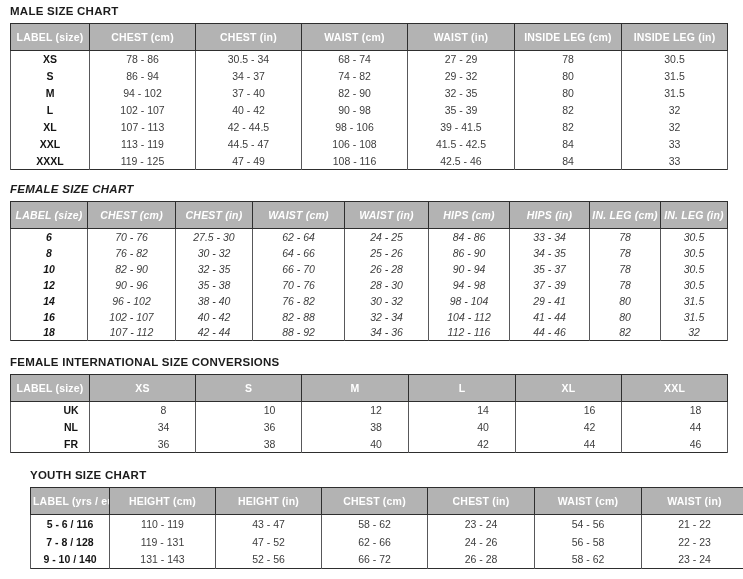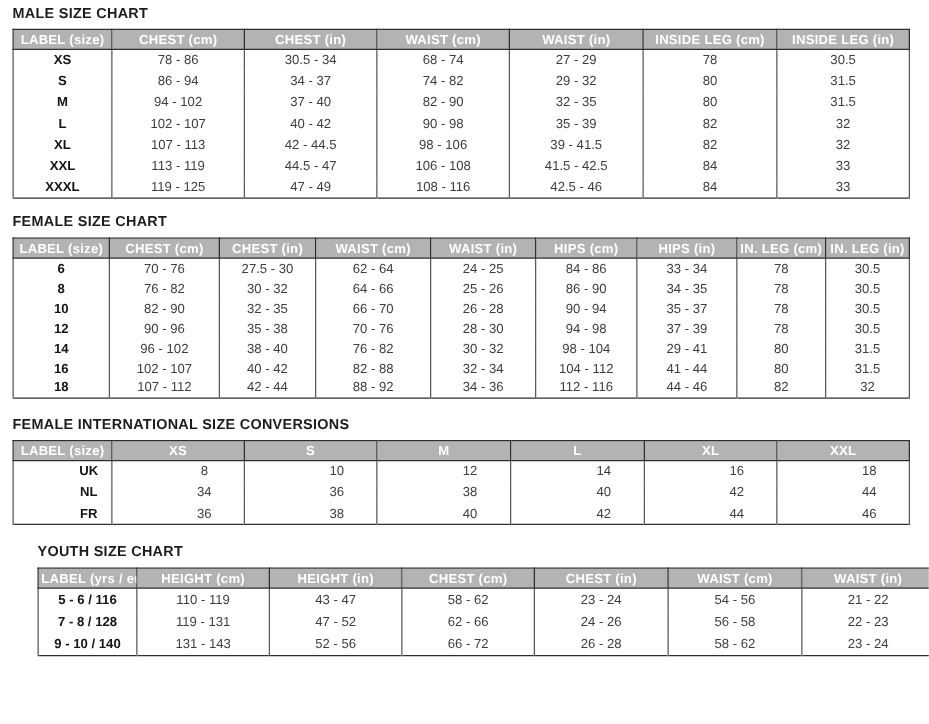--- a/index.html
+++ b/index.html
@@ -24,36 +24,36 @@
   .page { padding: 5px 16px 0 10px; border-radius: 12px; }
 
   .section-title {
     font-size: 11.5px;
     font-weight: bold;
     color: var(--title-text);
     margin: 0 0 5px 0;
     line-height: 13px;
     letter-spacing: .25px;
   }
-  .s1 { margin-top: 13px; }
+  .s1 { margin-top: 13px; font-style: italic; }
   .s2 { margin-top: 15px; }
   .s3 { margin-top: 16px; margin-left: 20px; }
 
   table.size-table {
     border-collapse: collapse;
     table-layout: fixed;
     width: 717px;
     border: 1px solid var(--outer-border);
   }
   .size-table th {
     background: var(--header-bg);
     color: var(--header-text);
     font-size: 10.5px;
     font-weight: bold;
-    height: 16px;
+    height: 27px;
     padding: 0 2px;
     border: 1px solid var(--outer-border);
     letter-spacing: .2px;
     text-align: center;
     overflow: hidden;
     white-space: nowrap;
   }
   .size-table td {
     font-size: 10.5px;
     color: var(--body-text);

